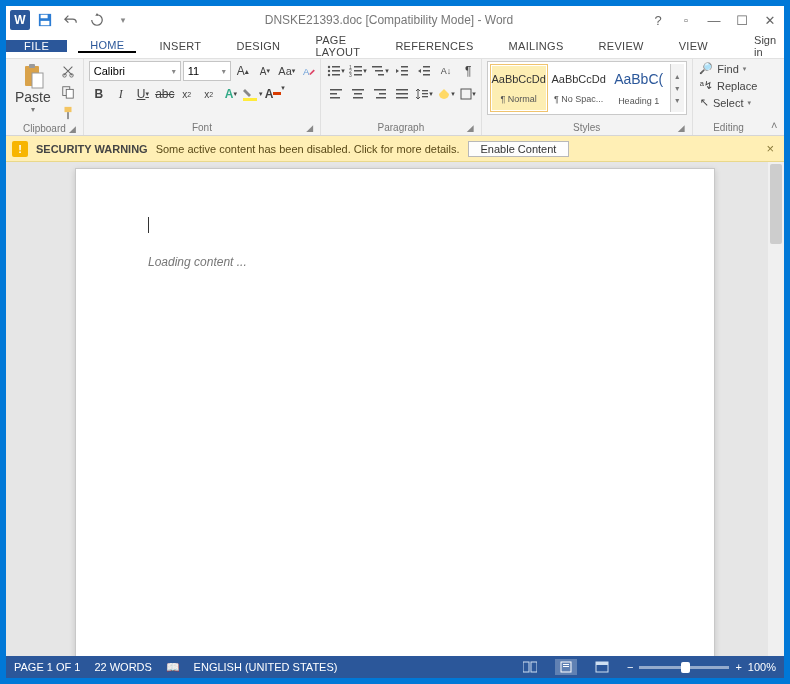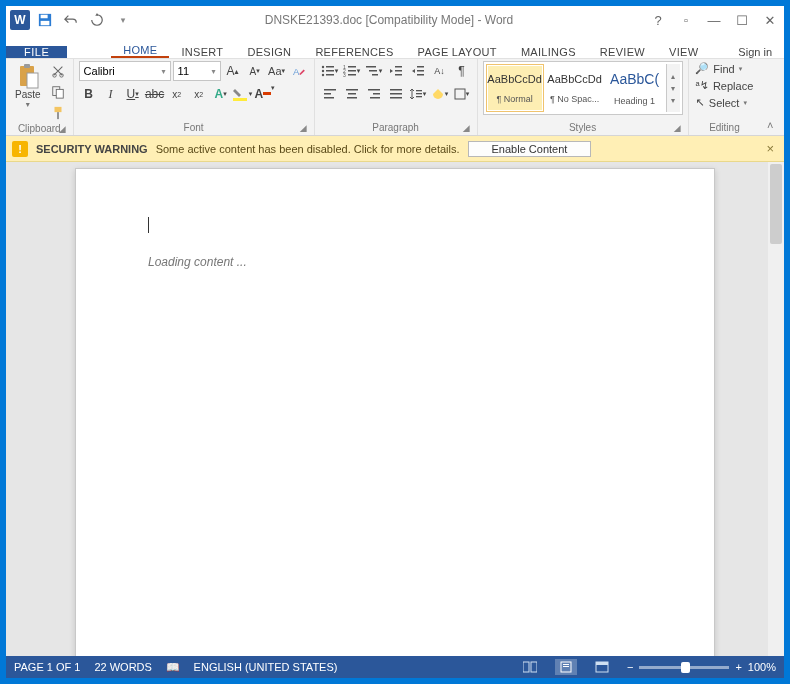--- a/index.html
+++ b/index.html
@@ -7,51 +7,51 @@
   .window { position: absolute; top: 6px; left: 6px; right: 6px; bottom: 6px; background: #fff; display: flex; flex-direction: column; }
   
   .titlebar { height: 28px; background: #fff; display: flex; align-items: center; font-size: 11px; color: #666; }
   .tb-left { display: flex; align-items: center; gap: 4px; padding-left: 4px; }
   .word-icon { width: 20px; height: 20px; background: #2b579a; display: flex; align-items: center; justify-content: center; color: #fff; font-weight: bold; font-size: 12px; border-radius: 2px;}
   .qat-btn { width: 22px; height: 22px; display: flex; align-items: center; justify-content: center; color: #555; cursor: pointer; }
   .tb-center { flex: 1; text-align: center; color: #777; font-size: 12px; }
   .tb-right { display: flex; align-items: center; }
   .tb-ctrl { width: 28px; height: 22px; display: flex; align-items: center; justify-content: center; color: #666; font-size: 13px; cursor: pointer; }
   
-  .tabsrow { height: 24px; background: #fff; display: flex; align-items: flex-end; border-bottom: 0; }
+  .tabsrow { height: 24px; background: #fff; display: flex; align-items: center; border-bottom: 0; gap: 11px; }
   .file-tab { background: #2b579a; color: #fff; padding: 0 18px; font-size: 11px; display: flex; align-items: center; letter-spacing: .5px; }
   .tab { padding: 0 12px; font-size: 11px; color: #444; display: flex; align-items: center; cursor: pointer; letter-spacing: .3px;}
-  .tab.active { color: #2b579a; border-bottom: 2px solid #c2410c; font-weight: 500; margin-left: 44px;}
+  .tab.active { color: #2b579a; border-bottom: 2px solid #000000; font-weight: 500;}
   .tabs-spacer { flex: 1; }
   .signin { padding: 0 12px; font-size: 11px; color: #444; display: flex; align-items: center; cursor: pointer; }
   
   .ribbon { height: 78px; background: #f3f3f3; border-top: 1px solid #e1e1e1; border-bottom: 1px solid #d5d5d5; display: flex; }
   .group { border-right: 1px solid #e0e0e0; display: flex; flex-direction: column; padding: 2px 5px 0 5px; position: relative; }
   .group-body { flex: 1; display: flex; align-items: flex-start; gap: 3px; }
   .group-label { font-size: 10px; color: #777; text-align: center; padding-bottom: 2px; position: relative; }
   .dlaunch { position: absolute; right: 2px; bottom: 2px; font-size: 9px; color: #888; cursor: pointer;}
   .big-btn { display: flex; flex-direction: column; align-items: center; justify-content: center; padding: 2px 4px; cursor: pointer; }
   .big-icon { width: 22px; height: 26px; display: flex; align-items: center; justify-content: center; }
-  .big-label { font-size: 10px; color: #444; }
+  .big-label { font-size: 14px; color: #444; }
   .stackv { display: flex; flex-direction: column; gap: 1px; }
   .rowh { display: flex; align-items: center; gap: 2px; }
   .combo { height: 20px; border: 1px solid #c5c5c5; background: #fff; font-size: 11px; padding: 0 4px; display: flex; align-items: center; justify-content: space-between; }
   .mini { width: 20px; height: 20px; display: flex; align-items: center; justify-content: center; font-size: 12px; color: #444; cursor: pointer; }
   .styles-gallery { display: flex; gap: 2px; border: 1px solid #c9c9c9; background: #fff; padding: 2px; align-items: stretch;}
   .style-item { width: 58px; height: 48px; border: 1px solid transparent; display: flex; flex-direction: column; align-items: center; justify-content: center; cursor: pointer; background:#fff;}
   .style-item.sel { border: 1px solid #f0c36d; background: #fdeeb3; box-shadow: inset 0 0 0 1px #fff;}
   .style-prev { font-size: 11px; color: #333; }
   .style-name { font-size: 9px; color: #555; margin-top: 9px;}
   .style-more { width: 14px; background: #f3f3f3; border-left: 1px solid #c9c9c9; display: flex; flex-direction: column; justify-content: center; align-items: center; color:#777; font-size:8px; gap:3px; cursor:pointer;}
   .edit-item { display: flex; align-items: center; gap: 4px; font-size: 11px; color: #444; padding: 1px 2px; cursor:pointer; }
   .collapse-rib { width: 20px; display: flex; align-items: flex-end; justify-content: center; padding-bottom: 4px; color: #777; cursor: pointer; font-size: 11px;}
   
   .msgbar { height: 26px; background: #ffefb5; border-bottom: 1px solid #e9d88b; display: flex; align-items: center; font-size: 11px; color: #5a4a18; padding: 0 6px; gap: 8px;}
   .msgbar .label { font-weight: bold; color: #444;}
-  .msgbar .btn { border: 1px solid #b8b8b8; background: #fdfdfd; padding: 1px 23px; font-size: 11px; cursor: pointer; color: #333;}
+  .msgbar .btn { border: 1px solid #b8b8b8; background: #fdfdfd; padding: 1px 12px; font-size: 11px; cursor: pointer; color: #333;}
   .msgbar .close { margin-left: auto; color: #8a7a3a; cursor: pointer; font-size: 13px; padding: 0 4px;}
   .warn-ico { width: 16px; height: 16px; background: #f7b500; border-radius: 2px; display:flex; align-items:center; justify-content:center; color:#fff; font-weight:bold; font-size:11px;}
   
   .docarea { flex: 1; background: #e6e6e6; overflow: hidden; position: relative;}
   .page-wrap { position: absolute; left: 50%; transform: translateX(-50%); top: 6px; }
   .page { width: 640px; height: 820px; background: #fff; border: 1px solid #c8c8c8; box-shadow: 0 2px 6px rgba(0,0,0,.15); padding: 40px 72px; }
   .logo { display:inline-flex; align-items:center; font-size:16px;}
   .logo-box { background:#4a7a8c; color:#fff; padding:2px 6px; letter-spacing:3px; font-family: Georgia, serif;}
   .logo-txt { color:#4a7a8c; padding-left:8px; letter-spacing:2px;}
   .cursor-line { border-left: 1px solid #333; height: 16px; margin-top: 8px;}
@@ -108,22 +108,22 @@
       <div class="tb-ctrl">☐</div>
       <div class="tb-ctrl">✕</div>
     </div>
   </div>
 
   <div class="tabsrow">
     <div class="file-tab">FILE</div>
     <div class="tab active">HOME</div>
     <div class="tab">INSERT</div>
     <div class="tab">DESIGN</div>
+    <div class="tab">PAGE LAYOUT</div>
     <div class="tab">REFERENCES</div>
-    <div class="tab">PAGE LAYOUT</div>
     <div class="tab">MAILINGS</div>
     <div class="tab">REVIEW</div>
     <div class="tab">VIEW</div>
     <div class="tabs-spacer"></div>
     <div class="signin">Sign in</div>
   </div>
 
   <div class="ribbon">
 
     <div class="group">

